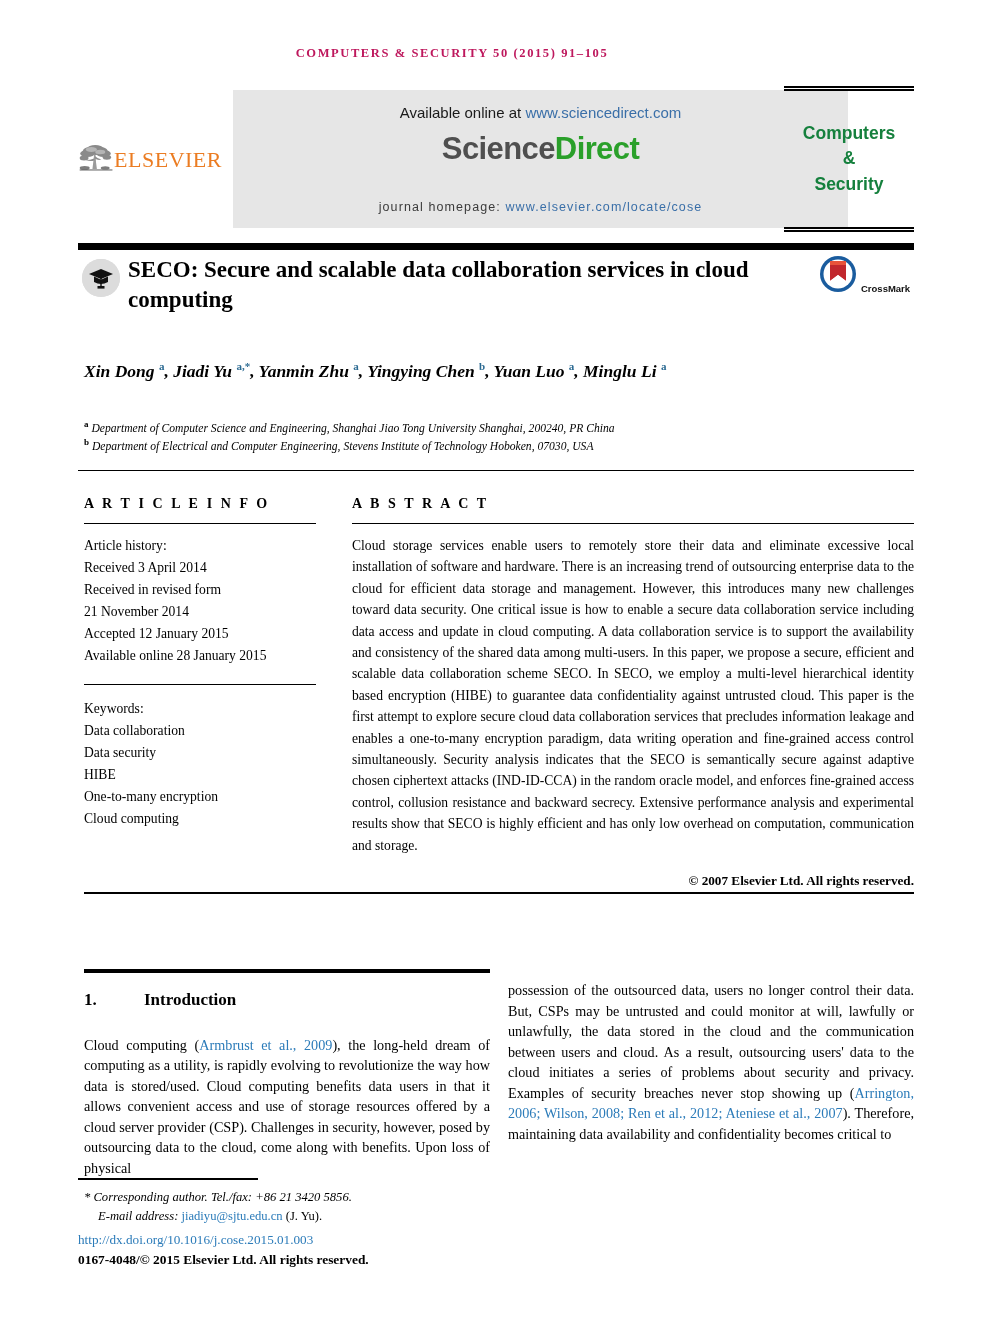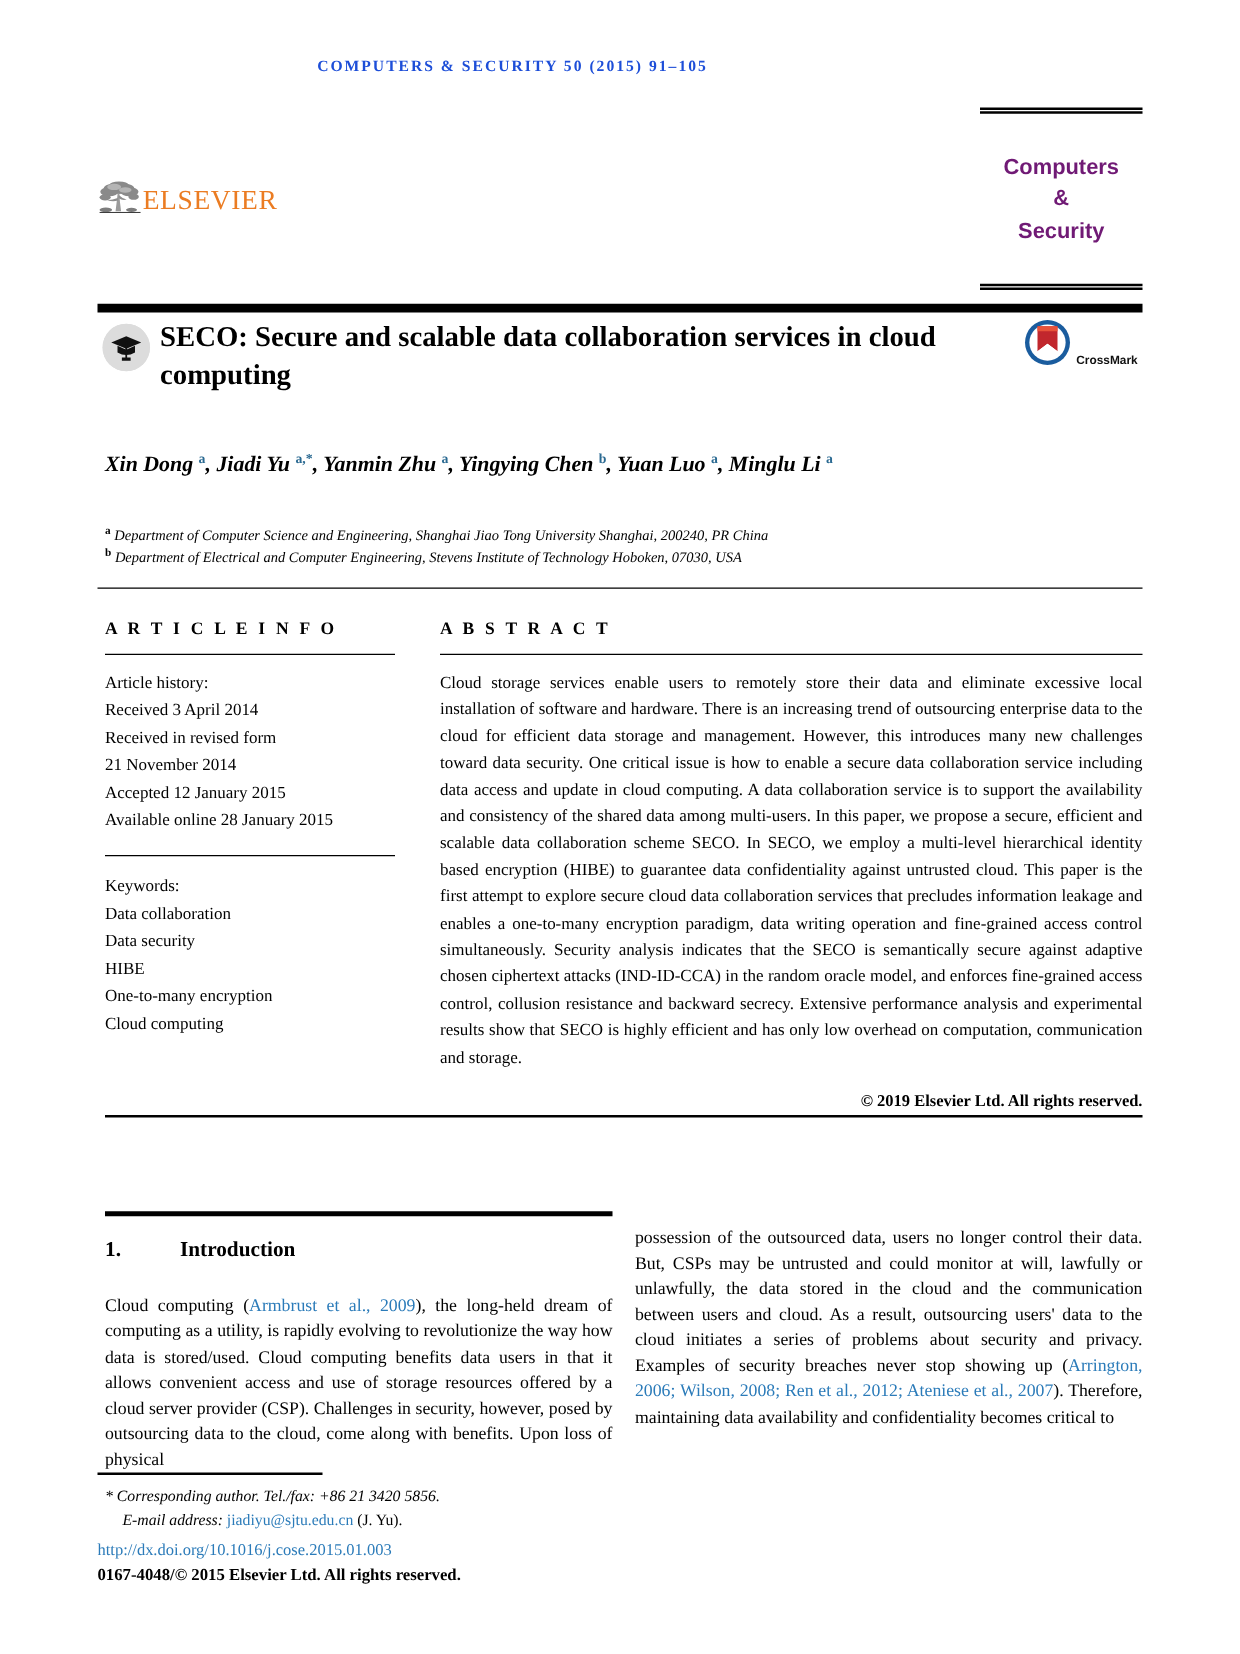--- a/index.html
+++ b/index.html
@@ -25,23 +25,24 @@
   
   .running-head {
     position: absolute;
     top: 46px;
     left: 0;
     width: 820px;
     text-align: center;
     font-family: "Liberation Serif", serif;
     font-size: 12.5px;
     letter-spacing: 1.6px;
-    color: #1d4ed8;
+    color: #be185d;
     font-variant: small-caps;
     font-weight: bold;
+    padding-left: 42px;
   }
 
   
   .masthead {
     position: absolute;
     top: 86px;
     left: 78px;
     width: 836px;
     height: 148px;
   }
@@ -114,21 +115,21 @@
     flex-direction: column;
     align-items: center;
     justify-content: center;
     box-sizing: border-box;
   }
   .journal-box span {
     font-family: "Liberation Sans", sans-serif;
     font-weight: bold;
     font-size: 17.5px;
     line-height: 1.45;
-    color: #701a75;
+    color: #15803d;
   }
 
   .rule-thick {
     position: absolute;
     left: 78px;
     width: 836px;
     background: #000;
   }
   .rule-hair {
     position: absolute;
@@ -324,20 +325,31 @@
         <path d="M58 54 q-14 6 -30 6 q16 6 31 1 z" fill="#8f8f8f"></path>
         <g fill="#7d7d7d">
           <ellipse cx="24" cy="88" rx="18" ry="7"></ellipse>
           <ellipse cx="98" cy="88" rx="16" ry="6"></ellipse>
         </g>
         <rect x="6" y="94" width="118" height="3" fill="#3b3b3b"></rect>
       </svg>
       <div class="elsevier-word">ELSEVIER</div>
     </div>
 
+    <div class="sd-banner">
+      <div class="sd-avail">
+        <span>Available online at </span><span class="lnk">www.sciencedirect.com</span>
+      </div>
+      <div class="sd-logo">
+        <span class="sci">Science</span><span class="direct">Direct</span>
+      </div>
+      <div class="sd-home">
+        <span>journal homepage: </span><span class="lnk">www.elsevier.com/locate/cose</span>
+      </div>
+    </div>
 
     <div class="journal-box">
       <span>Computers</span>
       <span>&amp;</span>
       <span>Security</span>
     </div>
   </div>
 
   <div class="rule-thick" style="top:243px;height:7px;"></div>
 
@@ -392,21 +404,21 @@
       <div class="info-line">HIBE</div>
       <div class="info-line">One-to-many encryption</div>
       <div class="info-line">Cloud computing</div>
     </div>
   </div>
 
   <div class="col-right-abs">
     <div class="sec-label">A B S T R A C T</div>
     <div class="sec-rule"></div>
     <div class="abs-text">Cloud storage services enable users to remotely store their data and eliminate excessive local installation of software and hardware. There is an increasing trend of outsourcing enterprise data to the cloud for efficient data storage and management. However, this introduces many new challenges toward data security. One critical issue is how to enable a secure data collaboration service including data access and update in cloud computing. A data collaboration service is to support the availability and consistency of the shared data among multi-users. In this paper, we propose a secure, efficient and scalable data collaboration scheme SECO. In SECO, we employ a multi-level hierarchical identity based encryption (HIBE) to guarantee data confidentiality against untrusted cloud. This paper is the first attempt to explore secure cloud data collaboration services that precludes information leakage and enables a one-to-many encryption paradigm, data writing operation and fine-grained access control simultaneously. Security analysis indicates that the SECO is semantically secure against adaptive chosen ciphertext attacks (IND-ID-CCA) in the random oracle model, and enforces fine-grained access control, collusion resistance and backward secrecy. Extensive performance analysis and experimental results show that SECO is highly efficient and has only low overhead on computation, communication and storage.</div>
-    <div class="abs-copy">© 2019 Elsevier Ltd. All rights reserved.</div>
+    <div class="abs-copy">© 2007 Elsevier Ltd. All rights reserved.</div>
   </div>
 
   <div class="rule-hair" style="left:84px;top:892px;width:830px;height:2px;"></div>
 
   <div class="rule-thick" style="left:84px;top:969px;width:406px;height:4px;"></div>
 
   <div class="body-col" id="body-left" style="top:988px;">
     <div class="sec-head">
       <span class="num">1.</span>
       <span>Introduction</span>

